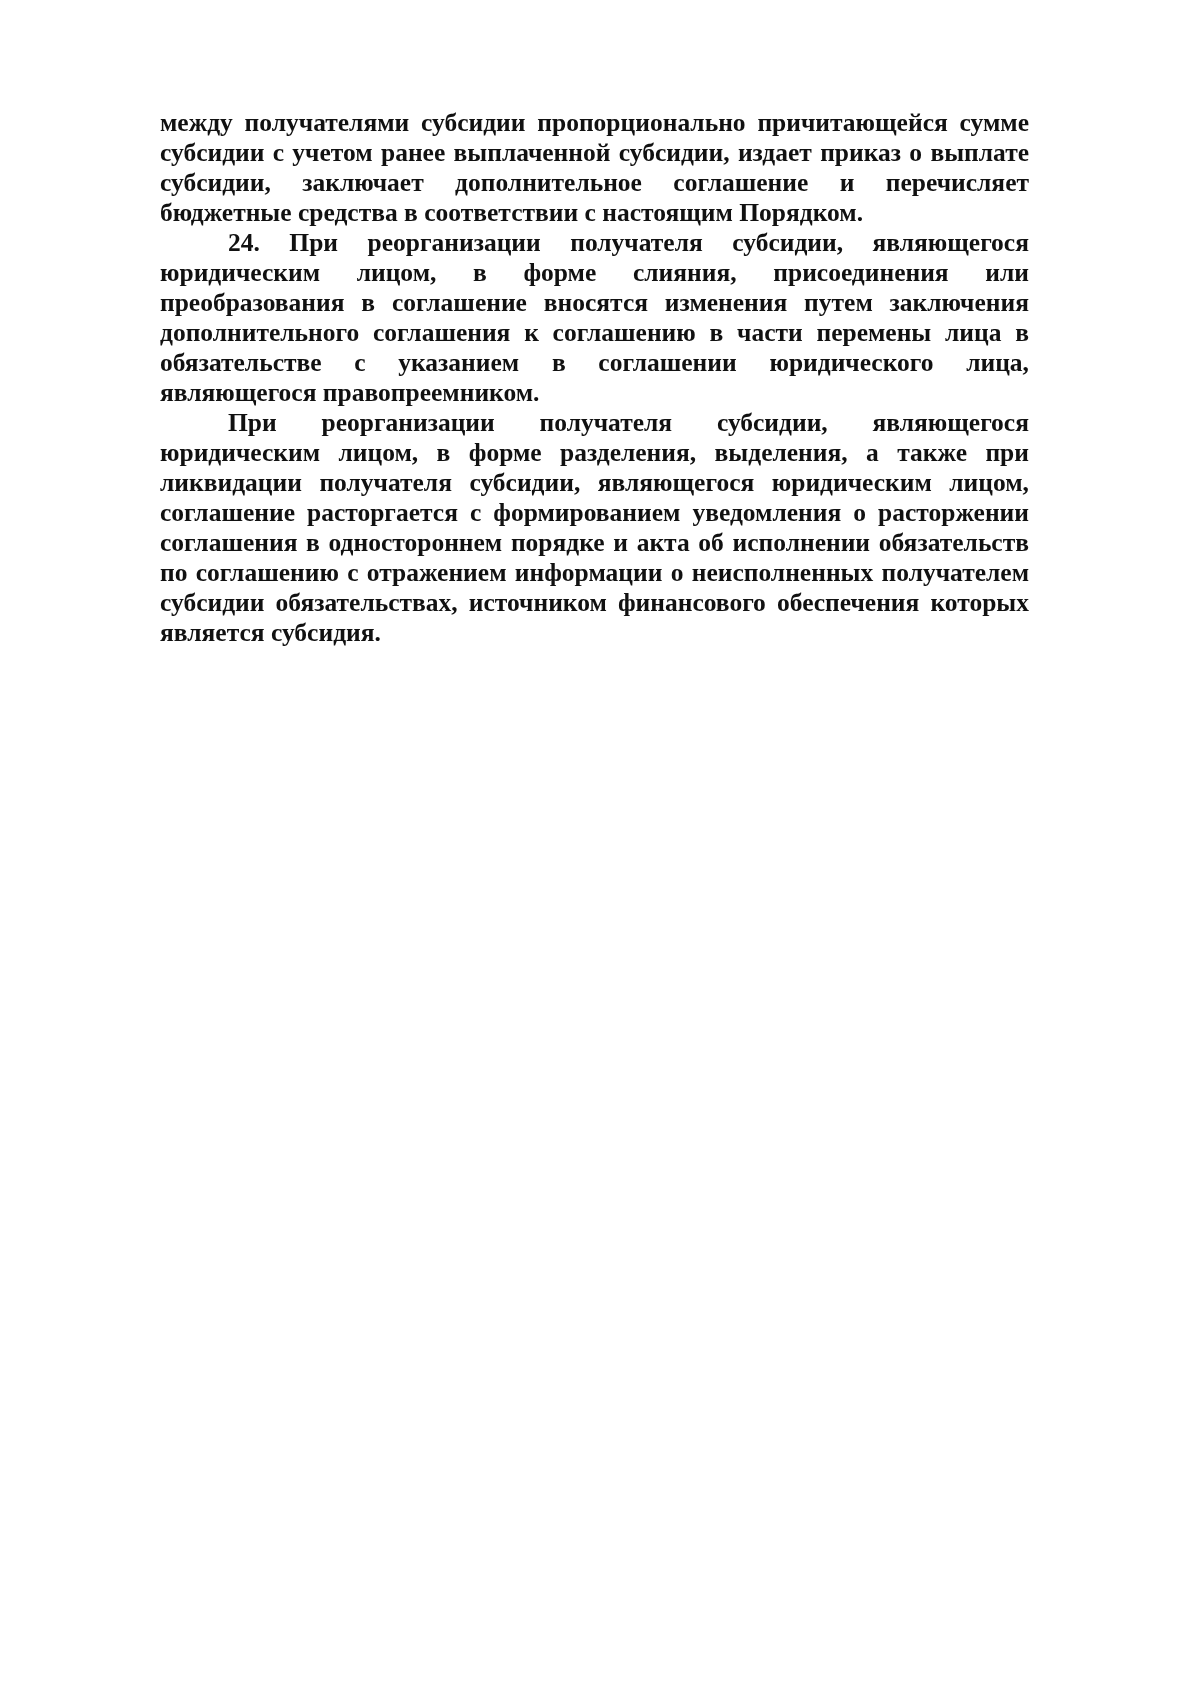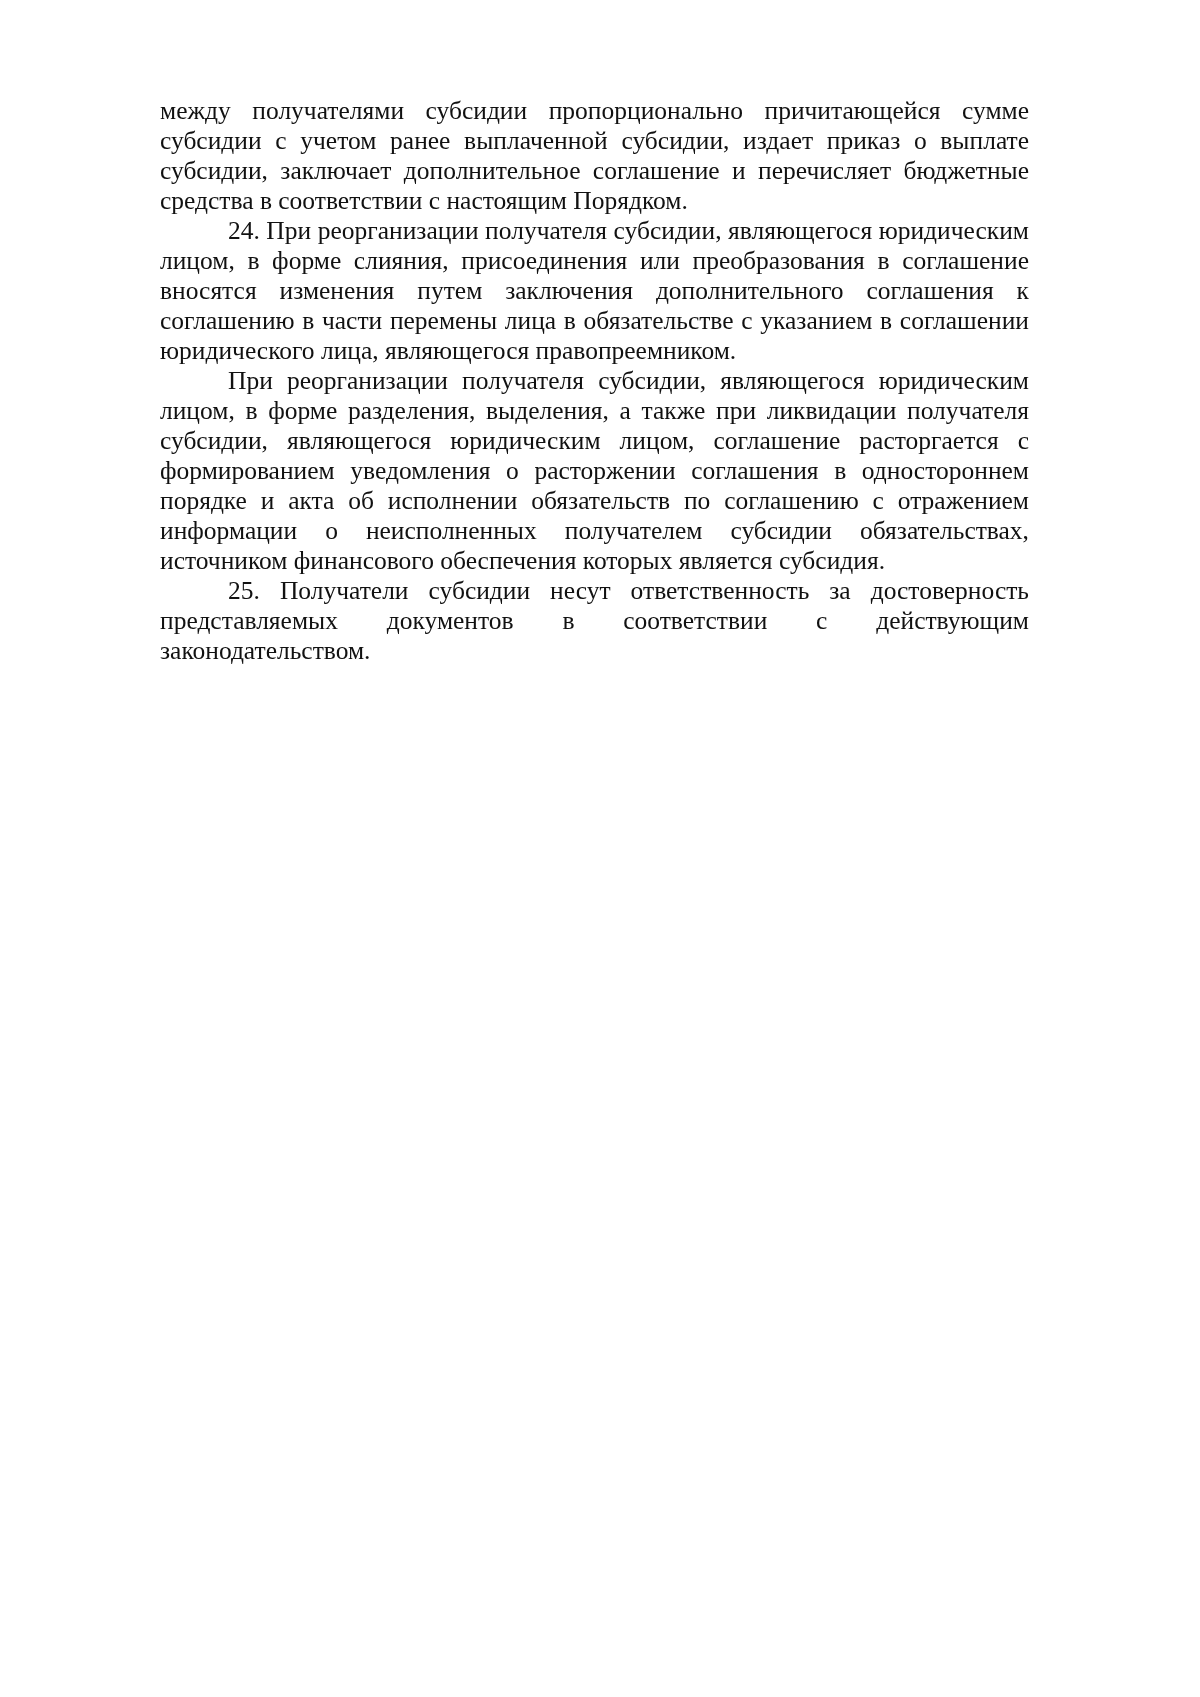--- a/index.html
+++ b/index.html
@@ -1,34 +1,34 @@
 <!DOCTYPE html>
 <html><head>
 <meta charset="utf-8">
 <style>
   html, body { margin: 0; padding: 0; background: #ffffff; }
   body { width: 1200px; height: 1697px; position: relative; overflow: hidden; }
   .page {
     position: absolute;
     left: 160px;
-    top: 96px;
+    top: 108px;
     width: 869px;
     font-family: "Liberation Serif", "DejaVu Serif", serif;
     font-size: 25.5px;
     line-height: 30px;
     color: #111111;
+    font-weight: bold;
   }
   .page p {
     margin: 0;
     text-align: justify;
     text-align-last: left;
   }
   .page p.indent { text-indent: 68px; }
 </style>
 </head>
 <body>
 
 <div class="page">
   <p>между получателями субсидии пропорционально причитающейся сумме субсидии с учетом ранее выплаченной субсидии, издает приказ о выплате субсидии, заключает дополнительное соглашение и перечисляет бюджетные средства в соответствии с настоящим Порядком.</p>
   <p class="indent">24. При реорганизации получателя субсидии, являющегося юридическим лицом, в форме слияния, присоединения или преобразования в соглашение вносятся изменения путем заключения дополнительного соглашения к соглашению в части перемены лица в обязательстве с указанием в соглашении юридического лица, являющегося правопреемником.</p>
   <p class="indent">При реорганизации получателя субсидии, являющегося юридическим лицом, в форме разделения, выделения, а также при ликвидации получателя субсидии, являющегося юридическим лицом, соглашение расторгается с формированием уведомления о расторжении соглашения в одностороннем порядке и акта об исполнении обязательств по соглашению с отражением информации о неисполненных получателем субсидии обязательствах, источником финансового обеспечения которых является субсидия.</p>
-  <p class="indent">25. Получатели субсидии несут ответственность за достоверность представляемых документов в соответствии с действующим законодательством.</p>
 </div>
 
 </body></html>

